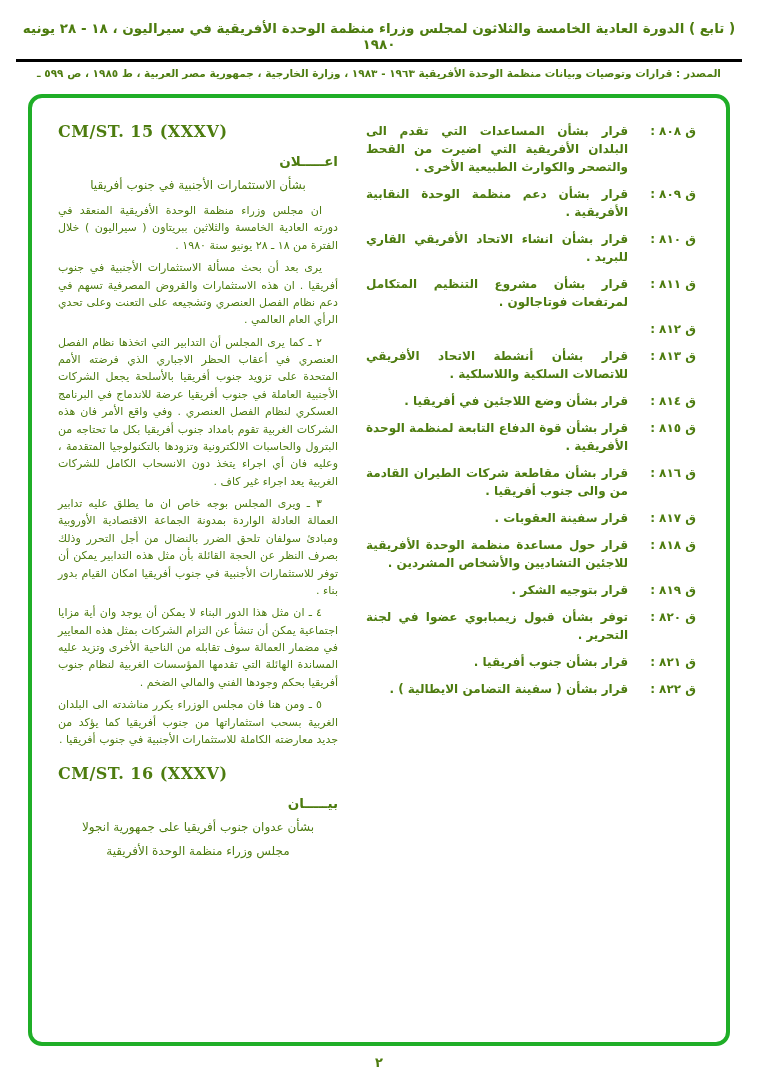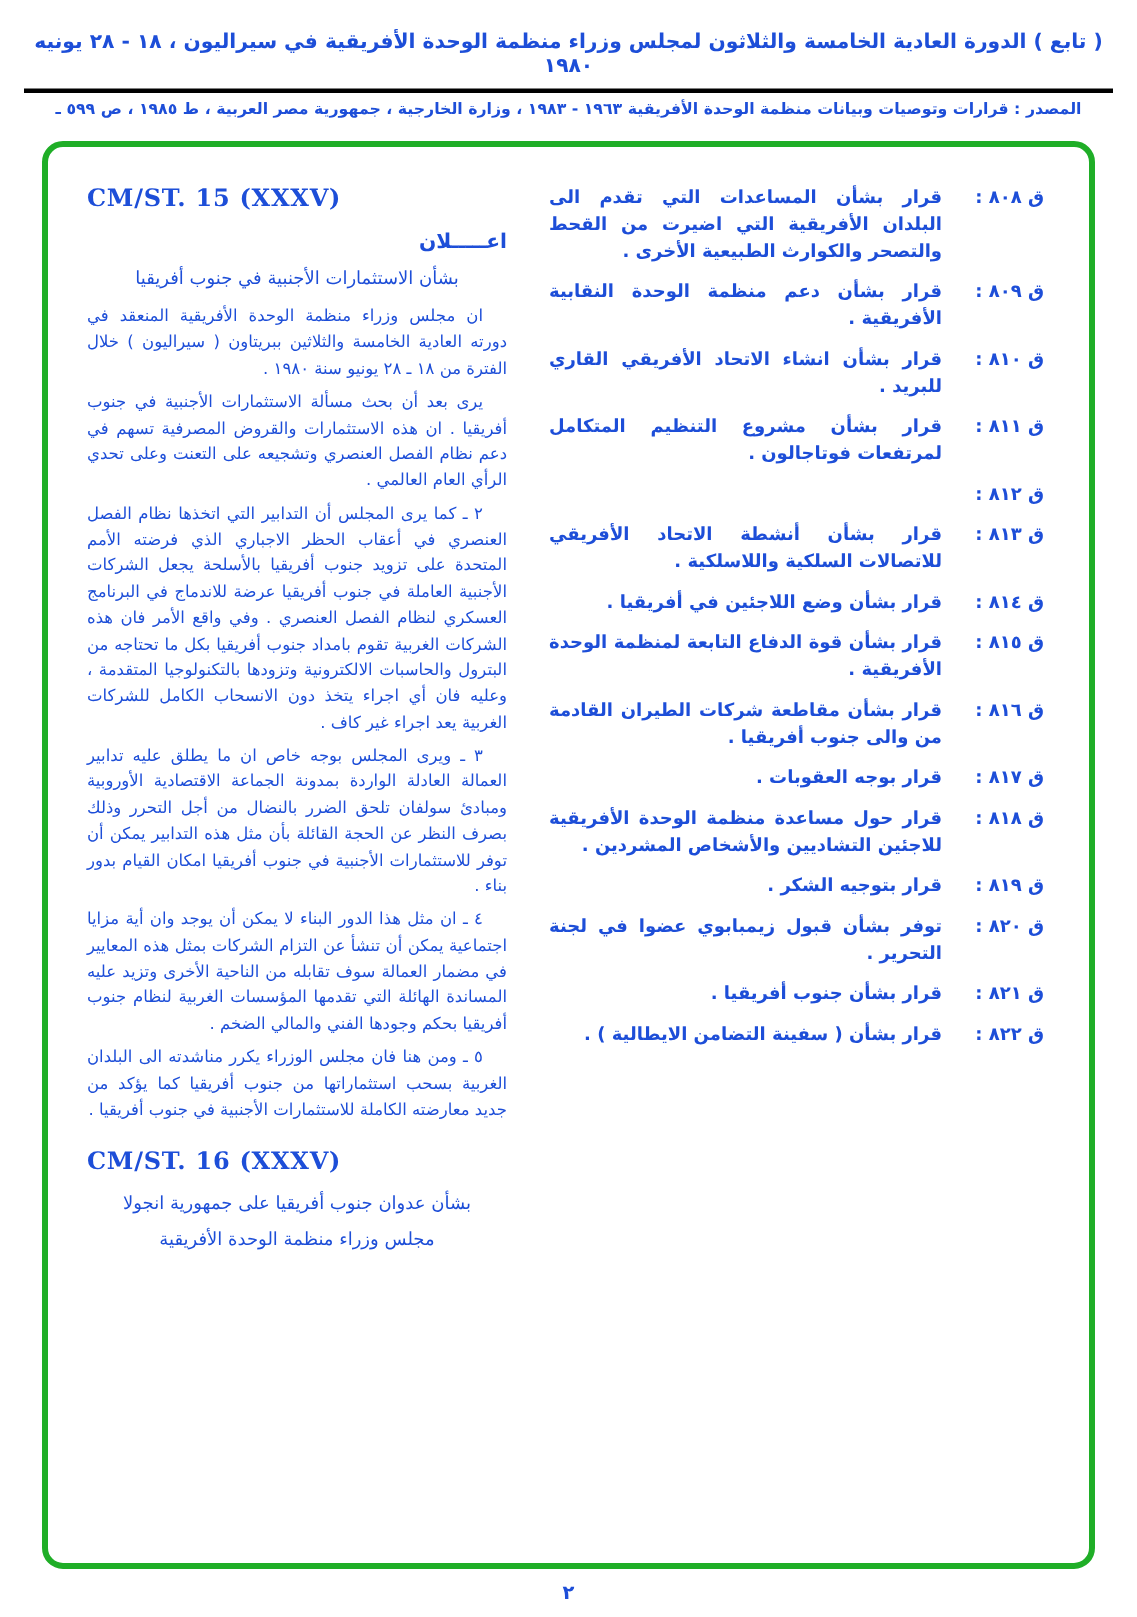--- a/index.html
+++ b/index.html
@@ -3,21 +3,21 @@
 <meta charset="utf-8">
 <style>
   * { margin: 0; padding: 0; box-sizing: border-box; }
   html, body { background: #ffffff; }
   .page {
     position: relative;
     width: 758px;
     height: 1078px;
     margin: 0 auto;
     background: #ffffff;
-    color: #1d4ed8;
+    color: #4d7c0f;
     font-family: "DejaVu Sans", sans-serif;
     overflow: hidden;
   }
   
   .header { padding-top: 20px; text-align: center; direction: rtl; }
   .header-line1 { font-size: 13.5px; font-weight: bold; padding: 0 20px; }
   .rule { height: 3px; background: #000; margin: 7px 16px 5px 16px; }
   .header-line2 { font-size: 10.5px; font-weight: bold; padding: 0 18px; }
   
   .green-box {
@@ -131,21 +131,21 @@
         <div class="res-item">
           <span class="res-num">ق ٨١٥ :</span>
           <span class="res-text">قرار بشأن قوة الدفاع التابعة لمنظمة الوحدة الأفريقية .</span>
         </div>
         <div class="res-item">
           <span class="res-num">ق ٨١٦ :</span>
           <span class="res-text">قرار بشأن مقاطعة شركات الطيران القادمة من والى جنوب أفريقيا .</span>
         </div>
         <div class="res-item">
           <span class="res-num">ق ٨١٧ :</span>
-          <span class="res-text">قرار بوجه العقوبات .</span>
+          <span class="res-text">قرار سفينة العقوبات .</span>
         </div>
         <div class="res-item">
           <span class="res-num">ق ٨١٨ :</span>
           <span class="res-text">قرار حول مساعدة منظمة الوحدة الأفريقية للاجئين التشاديين والأشخاص المشردين .</span>
         </div>
         <div class="res-item">
           <span class="res-num">ق ٨١٩ :</span>
           <span class="res-text">قرار بتوجيه الشكر .</span>
         </div>
         <div class="res-item">
@@ -167,20 +167,21 @@
         <div class="doc-title">اعـــــلان</div>
         <div class="doc-subject doc-subject-last">بشأن الاستثمارات الأجنبية في جنوب أفريقيا</div>
         <p class="para">ان مجلس وزراء منظمة الوحدة الأفريقية المنعقد في دورته العادية الخامسة والثلاثين ببريتاون ( سيراليون ) خلال الفترة من ١٨ ـ ٢٨ يونيو سنة ١٩٨٠ .</p>
         <p class="para">يرى بعد أن بحث مسألة الاستثمارات الأجنبية في جنوب أفريقيا . ان هذه الاستثمارات والقروض المصرفية تسهم في دعم نظام الفصل العنصري وتشجيعه على التعنت وعلى تحدي الرأي العام العالمي .</p>
         <p class="para">٢ ـ كما يرى المجلس أن التدابير التي اتخذها نظام الفصل العنصري في أعقاب الحظر الاجباري الذي فرضته الأمم المتحدة على تزويد جنوب أفريقيا بالأسلحة يجعل الشركات الأجنبية العاملة في جنوب أفريقيا عرضة للاندماج في البرنامج العسكري لنظام الفصل العنصري . وفي واقع الأمر فان هذه الشركات الغربية تقوم بامداد جنوب أفريقيا بكل ما تحتاجه من البترول والحاسبات الالكترونية وتزودها بالتكنولوجيا المتقدمة ، وعليه فان أي اجراء يتخذ دون الانسحاب الكامل للشركات الغربية يعد اجراء غير كاف .</p>
         <p class="para">٣ ـ ويرى المجلس بوجه خاص ان ما يطلق عليه تدابير العمالة العادلة الواردة بمدونة الجماعة الاقتصادية الأوروبية ومبادئ سولفان تلحق الضرر بالنضال من أجل التحرر وذلك بصرف النظر عن الحجة القائلة بأن مثل هذه التدابير يمكن أن توفر للاستثمارات الأجنبية في جنوب أفريقيا امكان القيام بدور بناء .</p>
         <p class="para">٤ ـ ان مثل هذا الدور البناء لا يمكن أن يوجد وان أية مزايا اجتماعية يمكن أن تنشأ عن التزام الشركات بمثل هذه المعايير في مضمار العمالة سوف تقابله من الناحية الأخرى وتزيد عليه المساندة الهائلة التي تقدمها المؤسسات الغربية لنظام جنوب أفريقيا بحكم وجودها الفني والمالي الضخم .</p>
         <p class="para">٥ ـ ومن هنا فان مجلس الوزراء يكرر مناشدته الى البلدان الغربية بسحب استثماراتها من جنوب أفريقيا كما يؤكد من جديد معارضته الكاملة للاستثمارات الأجنبية في جنوب أفريقيا .</p>
 
         <div class="doc-ref doc-ref-2">CM/ST. 16 (XXXV)</div>
+        <div class="doc-title">بيـــــان</div>
         <div class="doc-subject doc-subject-last">بشأن عدوان جنوب أفريقيا على جمهورية انجولا</div>
         <div class="doc-subject">مجلس وزراء منظمة الوحدة الأفريقية</div>
       </div>
 
     </div>
   </div>
 
   <div class="page-num">٢</div>
 
 </div>

